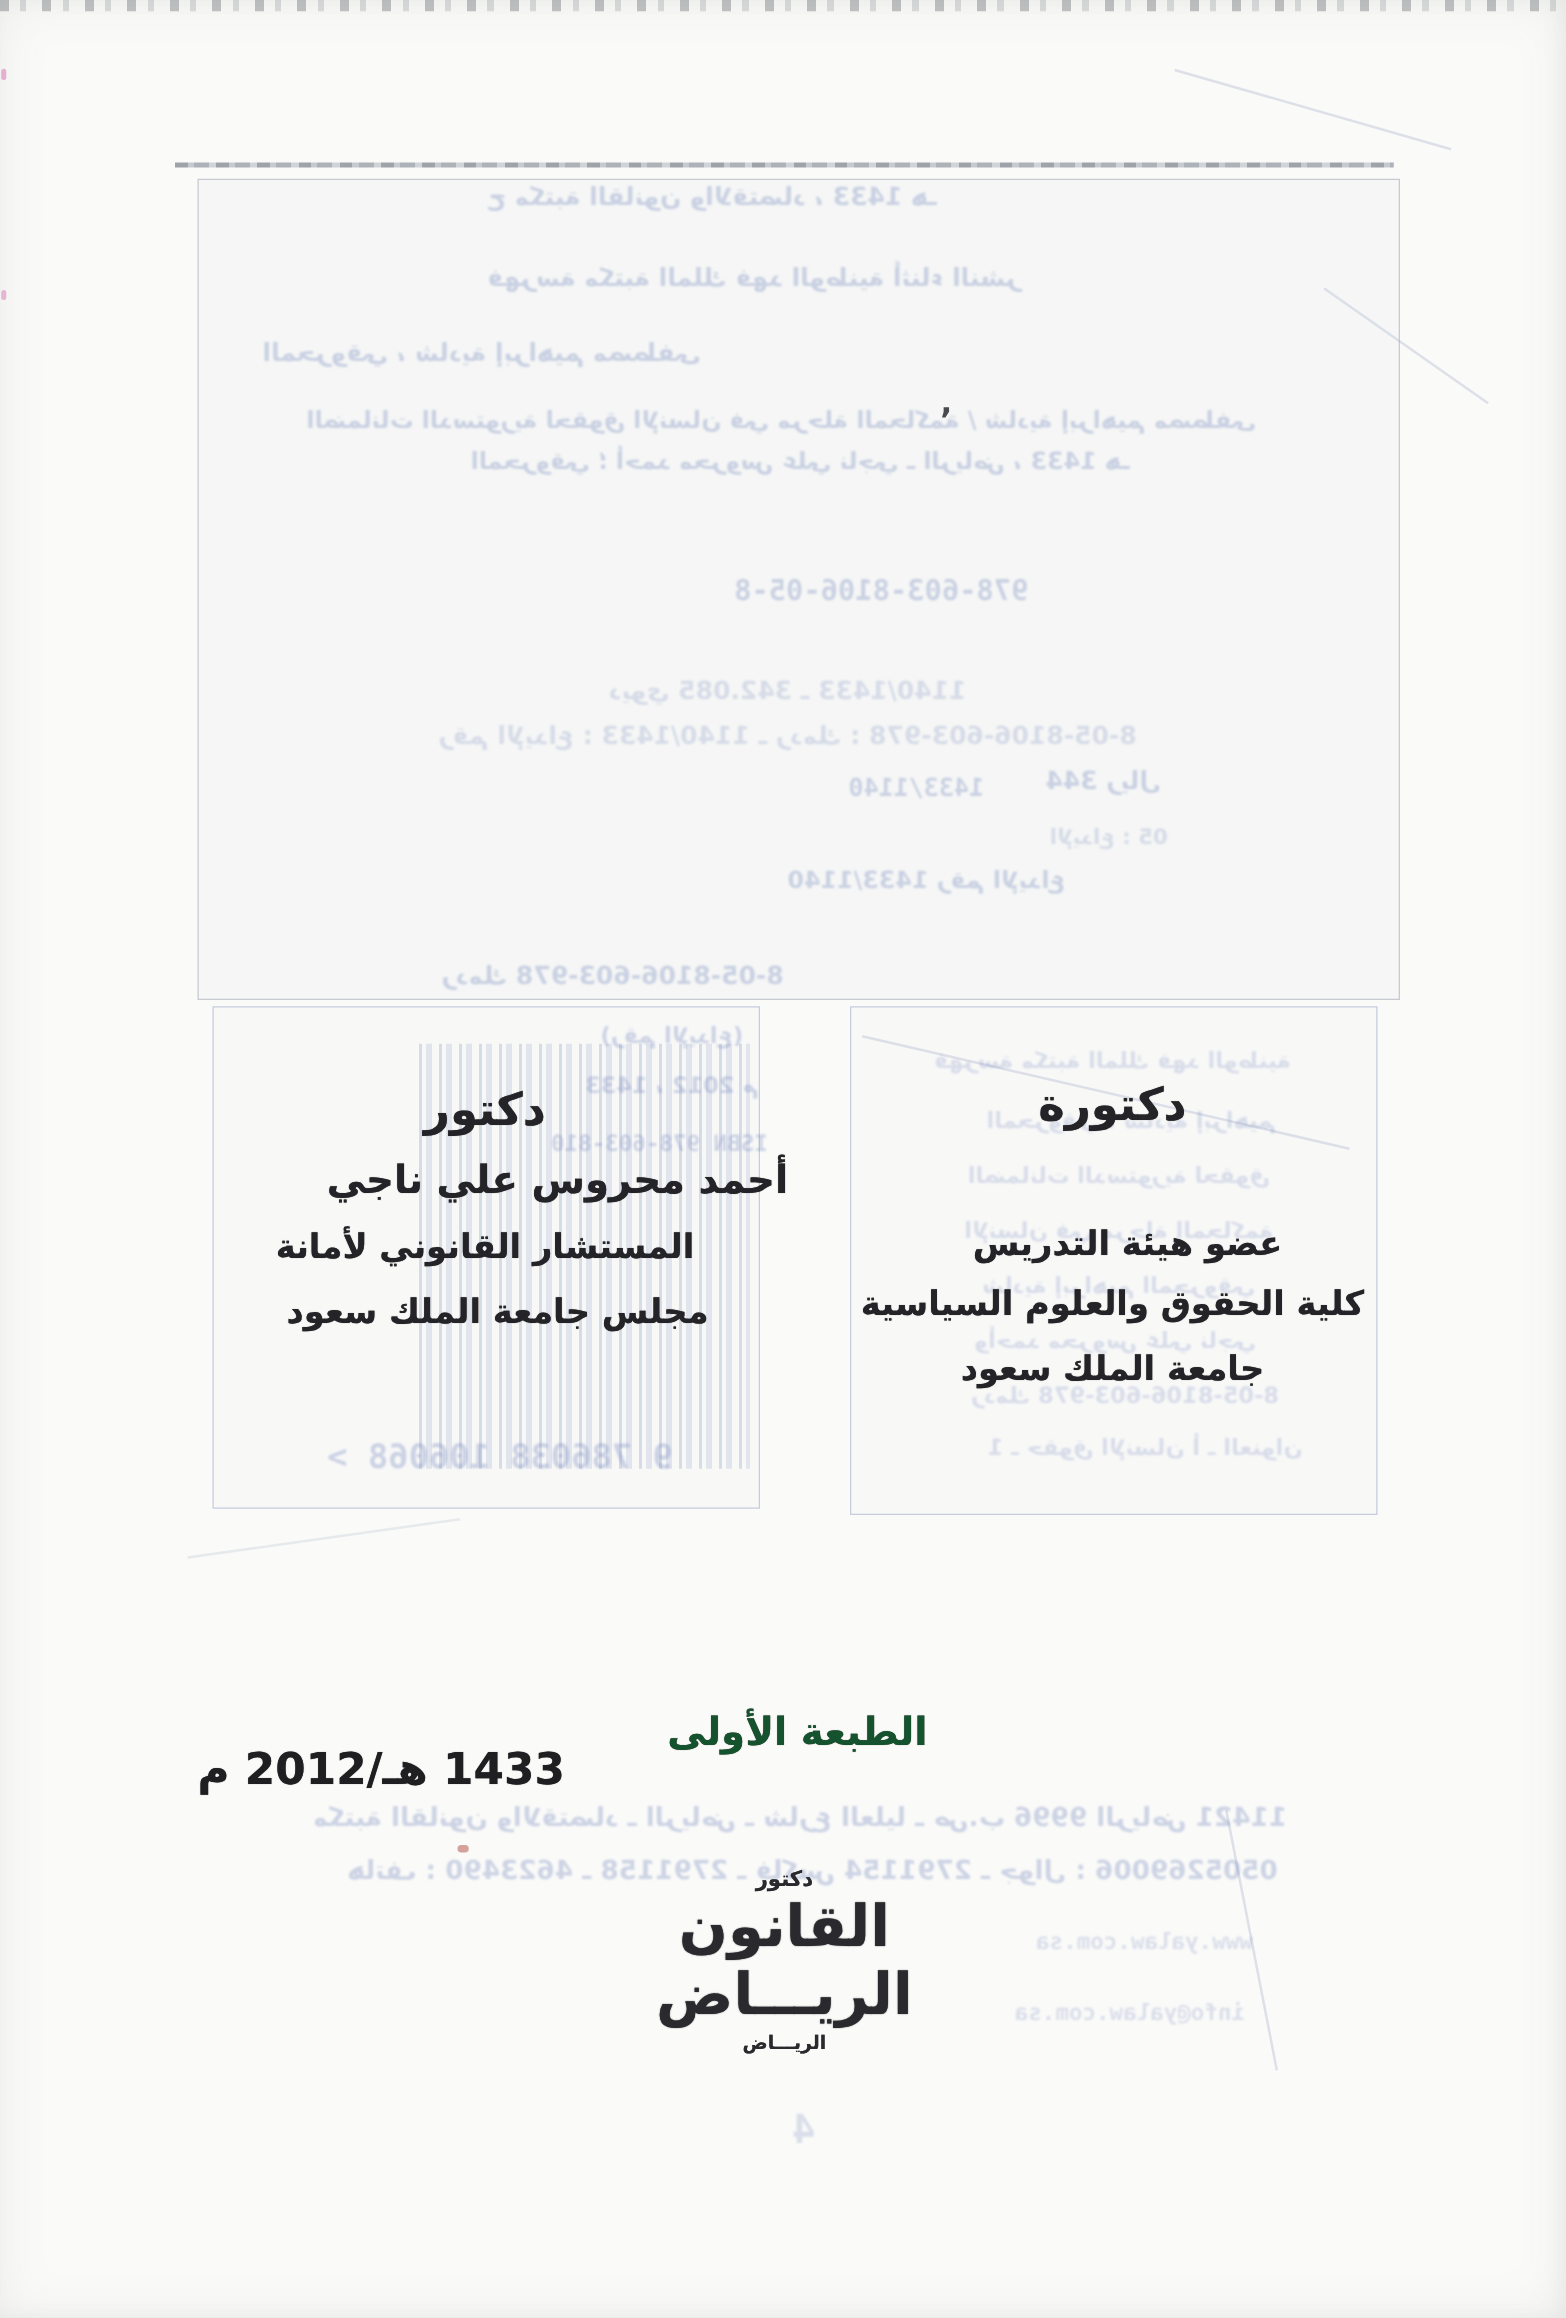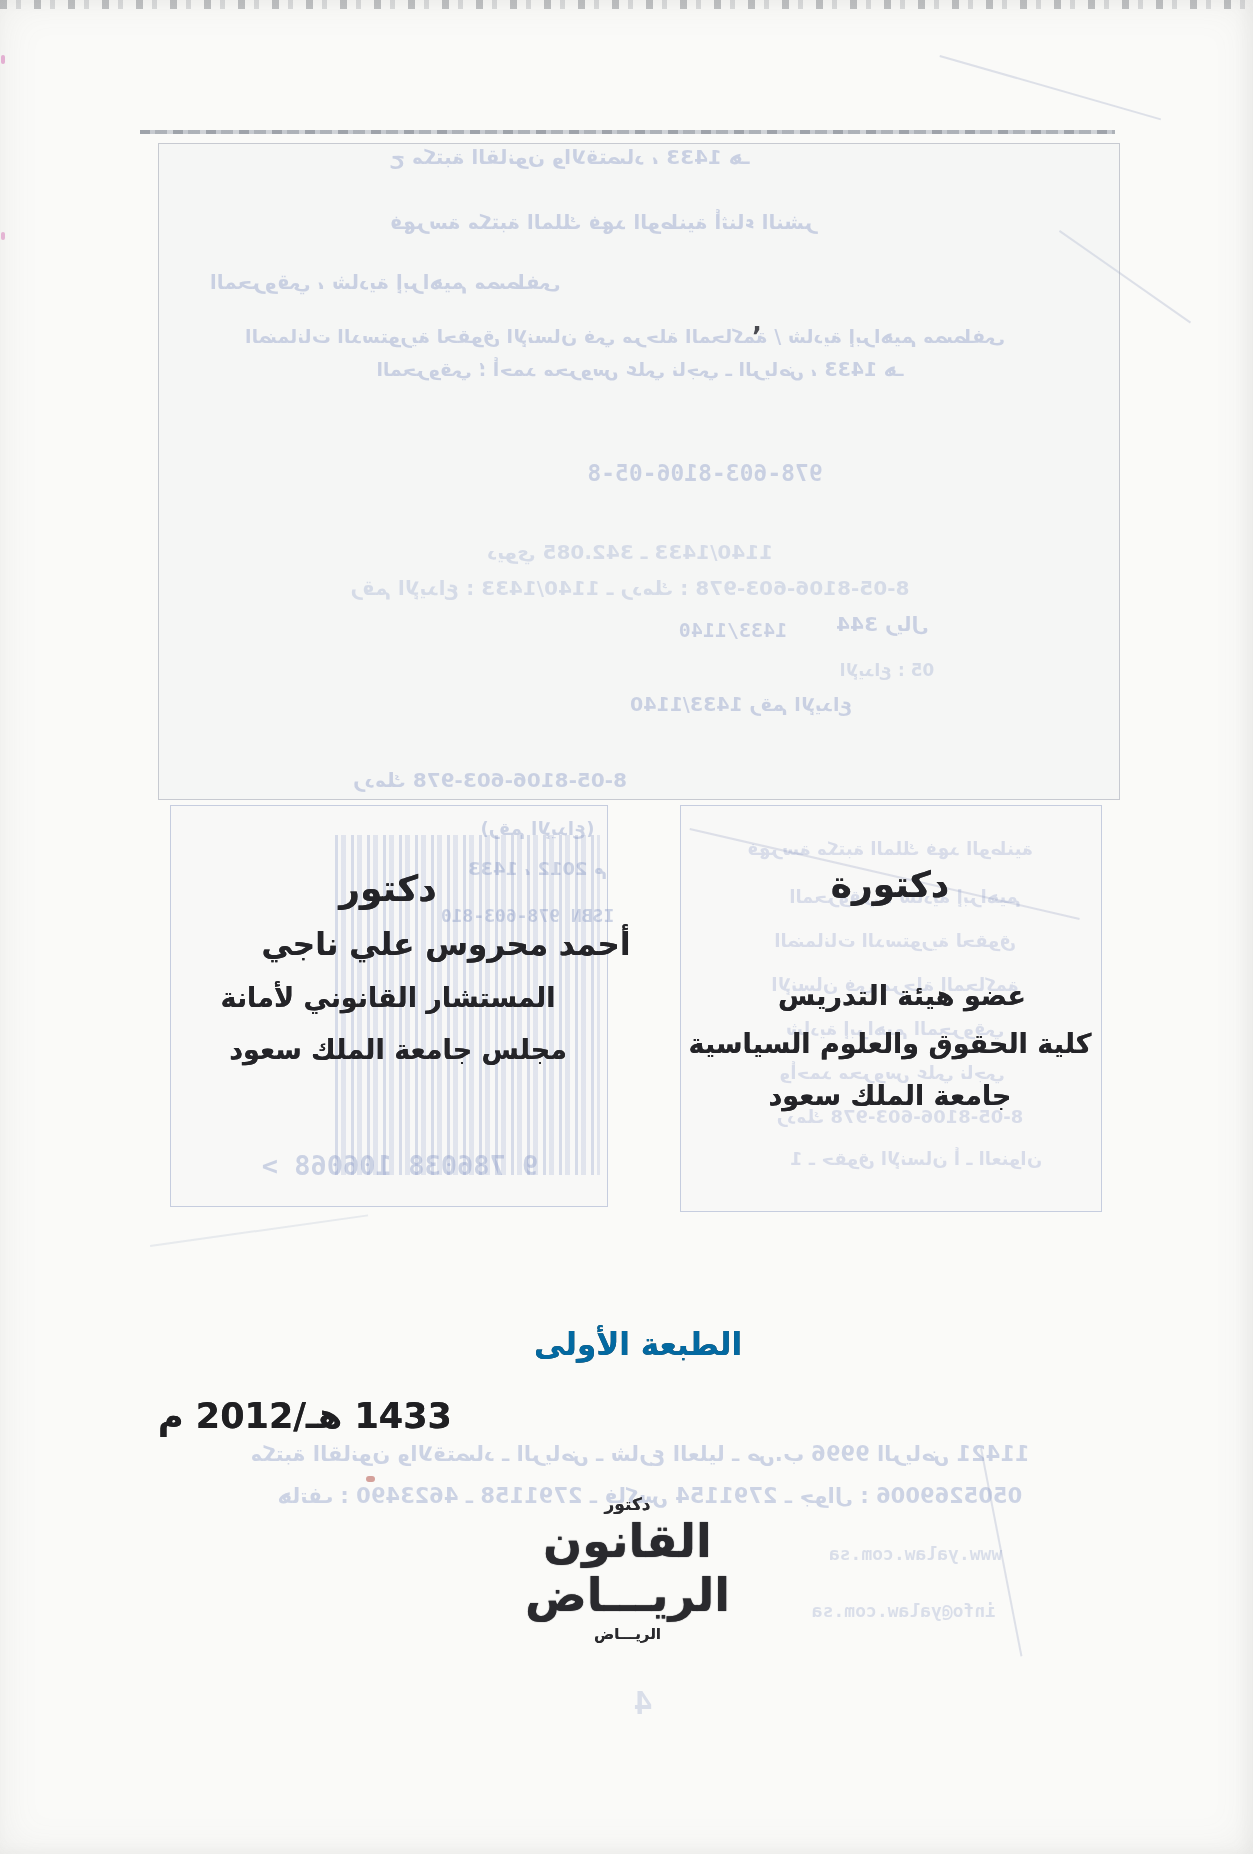--- a/index.html
+++ b/index.html
@@ -57,22 +57,22 @@
   
   .abox{position:absolute;border:1px solid rgba(148,162,200,.5);background:rgba(216,222,236,.06);}
   .abox-left{left:170px;top:805px;width:436px;height:400px;}
   .abox-right{left:680px;top:805px;width:420px;height:405px;}
   .aline{position:absolute;direction:rtl;text-align:center;font-weight:bold;color:#242428;
          text-shadow:0 0 .6px rgba(20,20,24,.8);white-space:nowrap;}
   .deg{font-size:36px;}
   .aname{font-size:31px;}
   .arole{font-size:27px;}
   
-  .edition-label{position:absolute;left:158px;top:1326px;width:960px;text-align:center;
-    font-size:31px;font-weight:bold;color:#0369a1;text-shadow:0 0 .6px rgba(0,0,0,.8);}
+  .edition-label{position:absolute;left:158px;top:1368px;width:960px;text-align:center;
+    font-size:31px;font-weight:bold;color:#14532d;text-shadow:0 0 .6px rgba(0,0,0,.8);}
   .edition-date{position:absolute;left:158px;top:1396px;width:960px;text-align:left;
     font-size:35px;font-weight:bold;color:#1f1f22;text-shadow:0 0 .6px rgba(0,0,0,.8);direction:rtl;}
   .publisher{position:absolute;left:455px;top:1494px;width:345px;text-align:center;direction:rtl;color:#2a2a2e;}
   .pub-pre{font-size:17px;font-weight:bold;display:block;text-shadow:0 0 .5px rgba(0,0,0,.7);}
   .pub-name{font-size:46px;font-weight:bold;display:block;line-height:54px;letter-spacing:-2px;
     text-shadow:0 0 1px rgba(20,20,26,.85);}
   .pub-city{font-size:15px;font-weight:bold;display:block;letter-spacing:4px;margin-top:3px;
     text-shadow:0 0 .5px rgba(0,0,0,.7);}
   .mark{position:absolute;color:#3a3a40;}
 </style>

